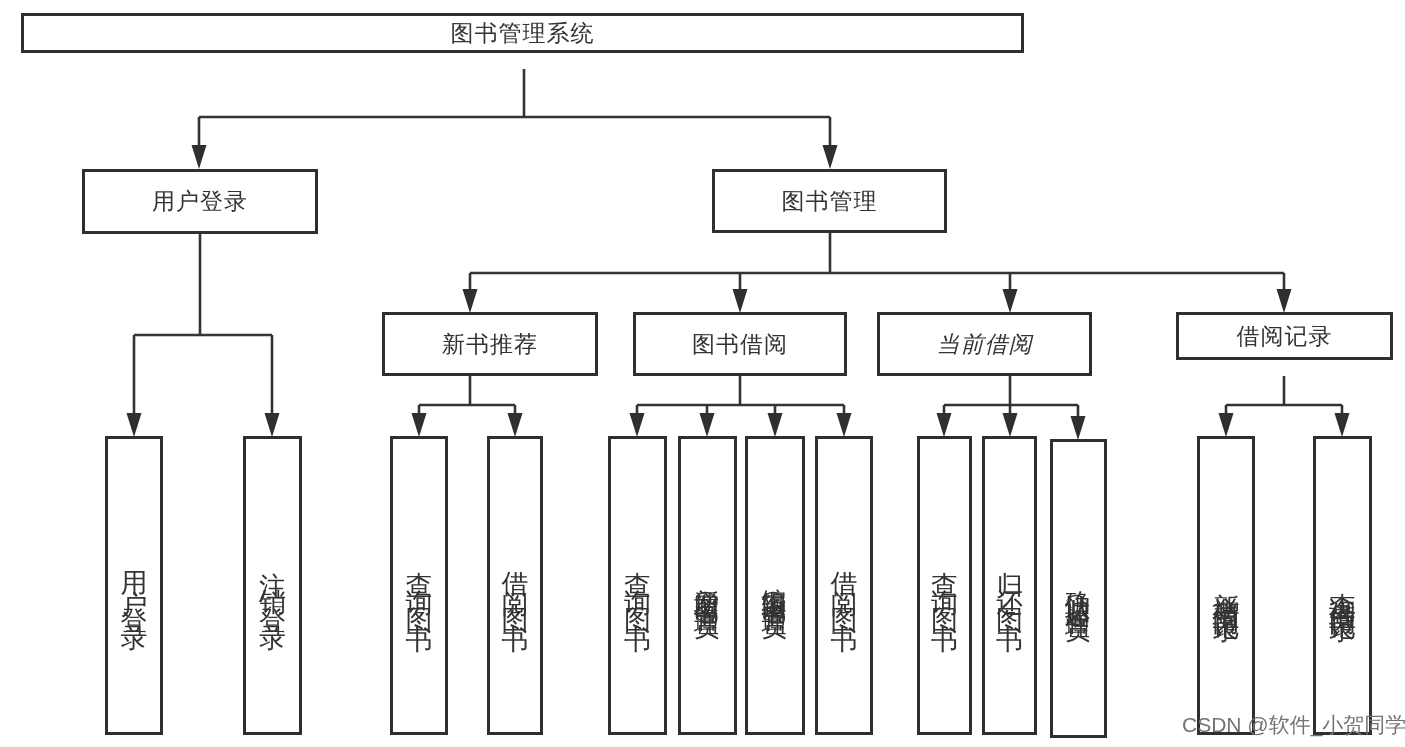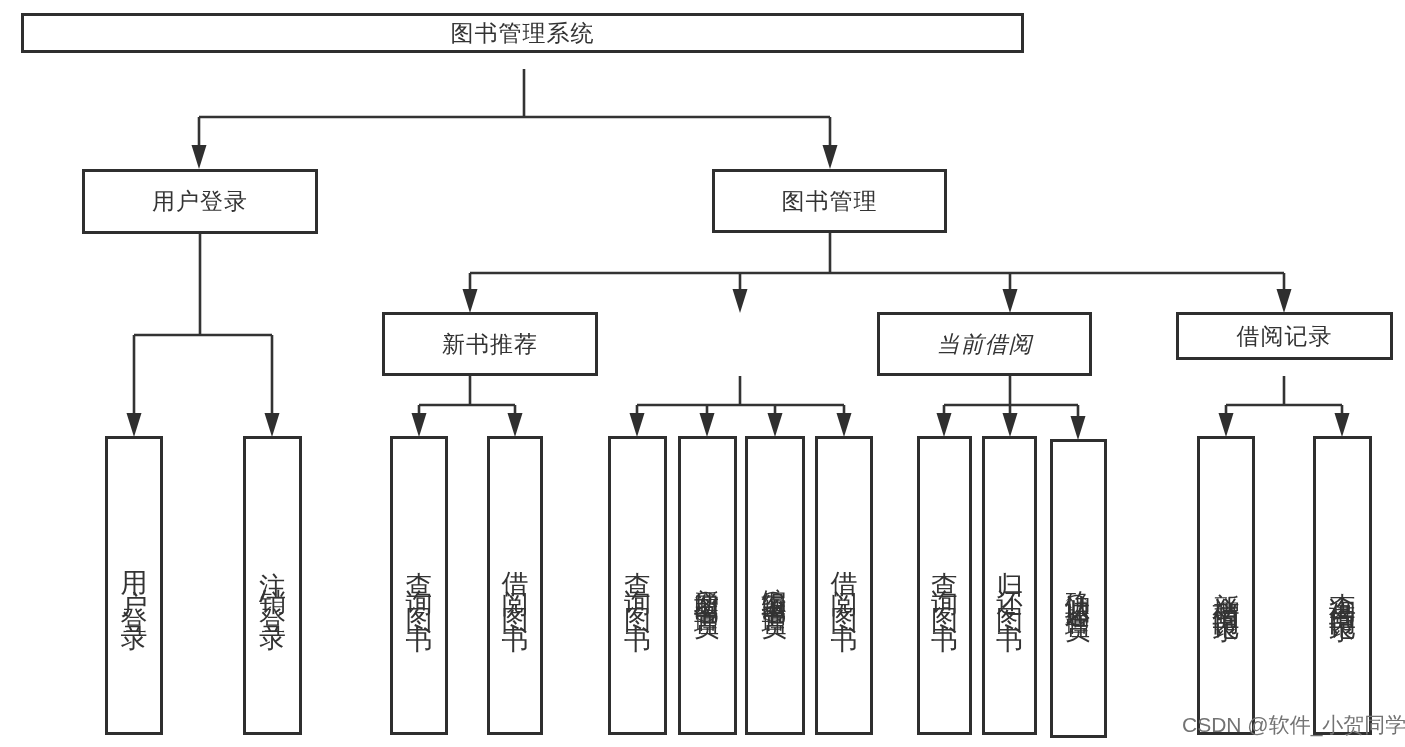--- a/index.html
+++ b/index.html
@@ -126,20 +126,23 @@
   <div class="node h-label" style="left:82px; top:169px; width:236px; height:65px;">
     <span>用户登录</span>
   </div>
   <div class="node h-label" style="left:712px; top:169px; width:235px; height:64px;justify-content:center;">
     <span>图书管理</span>
   </div>
 
   <div class="node h-label" style="left:362px; top:312px; width:216px; height:64px;margin-left:20px;">
     <span>新书推荐</span>
   </div>
+  <div class="node h-label" style="left:633px; top:312px; width:214px; height:64px;">
+    <span>图书借阅</span>
+  </div>
   <div class="node h-label" style="left:877px; top:312px; width:215px; height:64px;font-style:italic;">
     <span>当前借阅</span>
   </div>
   <div class="node h-label" style="left:1176px; top:312px; width:217px; height:48px;">
     <span>借阅记录</span>
   </div>
 
   <div class="node leaf ls4" style="left:105px; top:436px; width:58px; height:299px;">
     <span>用户登录</span>
   </div>

